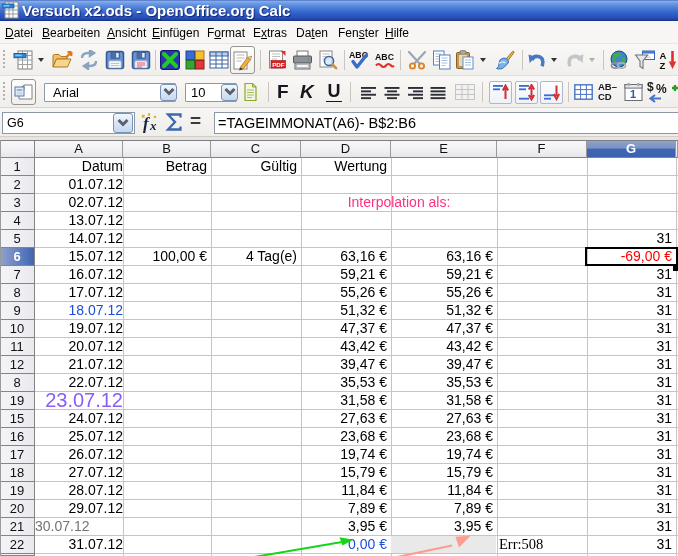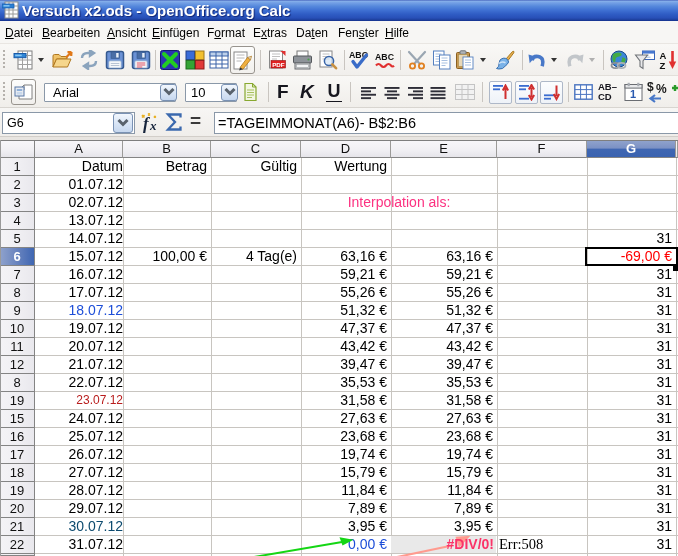--- a/index.html
+++ b/index.html
@@ -371,28 +371,28 @@
 <div class="abs" style="left:35px;top:72px;width:88px;height:17px;line-height:17px;font-size:14px;color:#000;text-align:right;padding-right:0px;">13.07.12</div>
 <div class="abs" style="left:35px;top:90px;width:88px;height:17px;line-height:17px;font-size:14px;color:#000;text-align:right;padding-right:0px;">14.07.12</div>
 <div class="abs" style="left:35px;top:108px;width:88px;height:17px;line-height:17px;font-size:14px;color:#000;text-align:right;padding-right:0px;">15.07.12</div>
 <div class="abs" style="left:35px;top:126px;width:88px;height:17px;line-height:17px;font-size:14px;color:#000;text-align:right;padding-right:0px;">16.07.12</div>
 <div class="abs" style="left:35px;top:144px;width:88px;height:17px;line-height:17px;font-size:14px;color:#000;text-align:right;padding-right:0px;">17.07.12</div>
 <div class="abs" style="left:35px;top:162px;width:88px;height:17px;line-height:17px;font-size:14px;color:#1d4ed8;text-align:right;padding-right:0px;">18.07.12</div>
 <div class="abs" style="left:35px;top:180px;width:88px;height:17px;line-height:17px;font-size:14px;color:#000;text-align:right;padding-right:0px;">19.07.12</div>
 <div class="abs" style="left:35px;top:198px;width:88px;height:17px;line-height:17px;font-size:14px;color:#000;text-align:right;padding-right:0px;">20.07.12</div>
 <div class="abs" style="left:35px;top:216px;width:88px;height:17px;line-height:17px;font-size:14px;color:#000;text-align:right;padding-right:0px;">21.07.12</div>
 <div class="abs" style="left:35px;top:234px;width:88px;height:17px;line-height:17px;font-size:14px;color:#000;text-align:right;padding-right:0px;">22.07.12</div>
-<div class="abs" style="left:35px;top:252px;width:88px;height:17px;line-height:17px;font-size:12px;color:#b91c1c;text-align:right;padding-right:0px;">23.07.12</div>
+<div class="abs" style="left:35px;top:252px;width:88px;height:17px;line-height:17px;font-size:20px;color:#8b5cf6;text-align:right;padding-right:0px;">23.07.12</div>
 <div class="abs" style="left:35px;top:270px;width:88px;height:17px;line-height:17px;font-size:14px;color:#000;text-align:right;padding-right:0px;">24.07.12</div>
 <div class="abs" style="left:35px;top:288px;width:88px;height:17px;line-height:17px;font-size:14px;color:#000;text-align:right;padding-right:0px;">25.07.12</div>
 <div class="abs" style="left:35px;top:306px;width:88px;height:17px;line-height:17px;font-size:14px;color:#000;text-align:right;padding-right:0px;">26.07.12</div>
 <div class="abs" style="left:35px;top:324px;width:88px;height:17px;line-height:17px;font-size:14px;color:#000;text-align:right;padding-right:0px;">27.07.12</div>
 <div class="abs" style="left:35px;top:342px;width:88px;height:17px;line-height:17px;font-size:14px;color:#000;text-align:right;padding-right:0px;">28.07.12</div>
 <div class="abs" style="left:35px;top:360px;width:88px;height:17px;line-height:17px;font-size:14px;color:#000;text-align:right;padding-right:0px;">29.07.12</div>
-<div class="abs" style="left:35px;top:378px;width:88px;height:17px;line-height:17px;font-size:14px;color:#0c4a6e;text-align:right;padding-right:0px;">30.07.12</div>
+<div class="abs" style="left:35px;top:378px;width:88px;height:17px;line-height:17px;font-size:14px;color:#737373;text-align:left;padding-right:0px;">30.07.12</div>
 <div class="abs" style="left:35px;top:396px;width:88px;height:17px;line-height:17px;font-size:14px;color:#000;text-align:right;padding-right:0px;">31.07.12</div>
 <div class="abs" style="left:301px;top:54px;width:196px;height:17px;line-height:17px;font-size:14px;color:#fc3180;text-align:center;">Interpolation als:</div>
 <div class="abs" style="left:587px;top:90px;width:89px;height:17px;line-height:17px;font-size:14px;color:#000;text-align:right;padding-right:4px;">31</div>
 <div class="abs" style="left:587px;top:108px;width:89px;height:17px;line-height:17px;font-size:14px;color:#ff0000;text-align:right;padding-right:4px;">-69,00&nbsp;€</div>
 <div class="abs" style="left:587px;top:126px;width:89px;height:17px;line-height:17px;font-size:14px;color:#000;text-align:right;padding-right:4px;">31</div>
 <div class="abs" style="left:587px;top:144px;width:89px;height:17px;line-height:17px;font-size:14px;color:#000;text-align:right;padding-right:4px;">31</div>
 <div class="abs" style="left:587px;top:162px;width:89px;height:17px;line-height:17px;font-size:14px;color:#000;text-align:right;padding-right:4px;">31</div>
 <div class="abs" style="left:587px;top:180px;width:89px;height:17px;line-height:17px;font-size:14px;color:#000;text-align:right;padding-right:4px;">31</div>
 <div class="abs" style="left:587px;top:198px;width:89px;height:17px;line-height:17px;font-size:14px;color:#000;text-align:right;padding-right:4px;">31</div>
 <div class="abs" style="left:587px;top:216px;width:89px;height:17px;line-height:17px;font-size:14px;color:#000;text-align:right;padding-right:4px;">31</div>
@@ -441,17 +441,16 @@
 <div class="abs" style="left:301px;top:378px;width:90px;height:17px;line-height:17px;font-size:14px;color:#000;text-align:right;padding-right:4px;">3,95&nbsp;€</div>
 <div class="abs" style="left:391px;top:378px;width:106px;height:17px;line-height:17px;font-size:14px;color:#000;text-align:right;padding-right:4px;">3,95&nbsp;€</div>
 <div class="abs" style="left:301px;top:396px;width:90px;height:17px;line-height:17px;font-size:14px;color:#1d4ed8;text-align:right;padding-right:4px;">0,00&nbsp;€</div>
 <div class="abs" style="left:391px;top:396px;width:105px;height:17px;background:#e9e9e9;"></div>
 <svg class="abs" style="left:0;top:18px" width="678" height="398" viewBox="0 158 678 398">
 <path d="M251 557.5 L345 541.5" stroke="#14d614" stroke-width="2" fill="none"></path>
 <path d="M353.5 539.8 L339.5 537.3 L342.5 545.6 Z" fill="#14d614"></path>
 <path d="M397 557 L452 545.5" stroke="#ff9b8f" stroke-width="2.2" fill="none"></path>
 <path d="M455.5 536.8 L470.5 535.8 L459 547.5 Z" fill="#ff9b8f"></path>
 </svg>
-<div class="abs" style="left:391px;top:396px;width:105px;height:17px;line-height:17px;font-size:14px;color:#fb3368;font-weight:bold;text-align:right;padding-right:2px;">#DIV/0!</div>
 <div class="abs" style="left:499px;top:396px;height:17px;line-height:17px;font-size:14.5px;color:#000;font-family:'Liberation Serif',serif;">Err:508</div>
 <div class="abs" style="left:585px;top:107px;width:93px;height:19px;border:2.5px solid #000;"></div>
 <div class="abs" style="left:673px;top:126px;width:6px;height:5px;background:#000;"></div>
 </div>
 
 </body></html>

